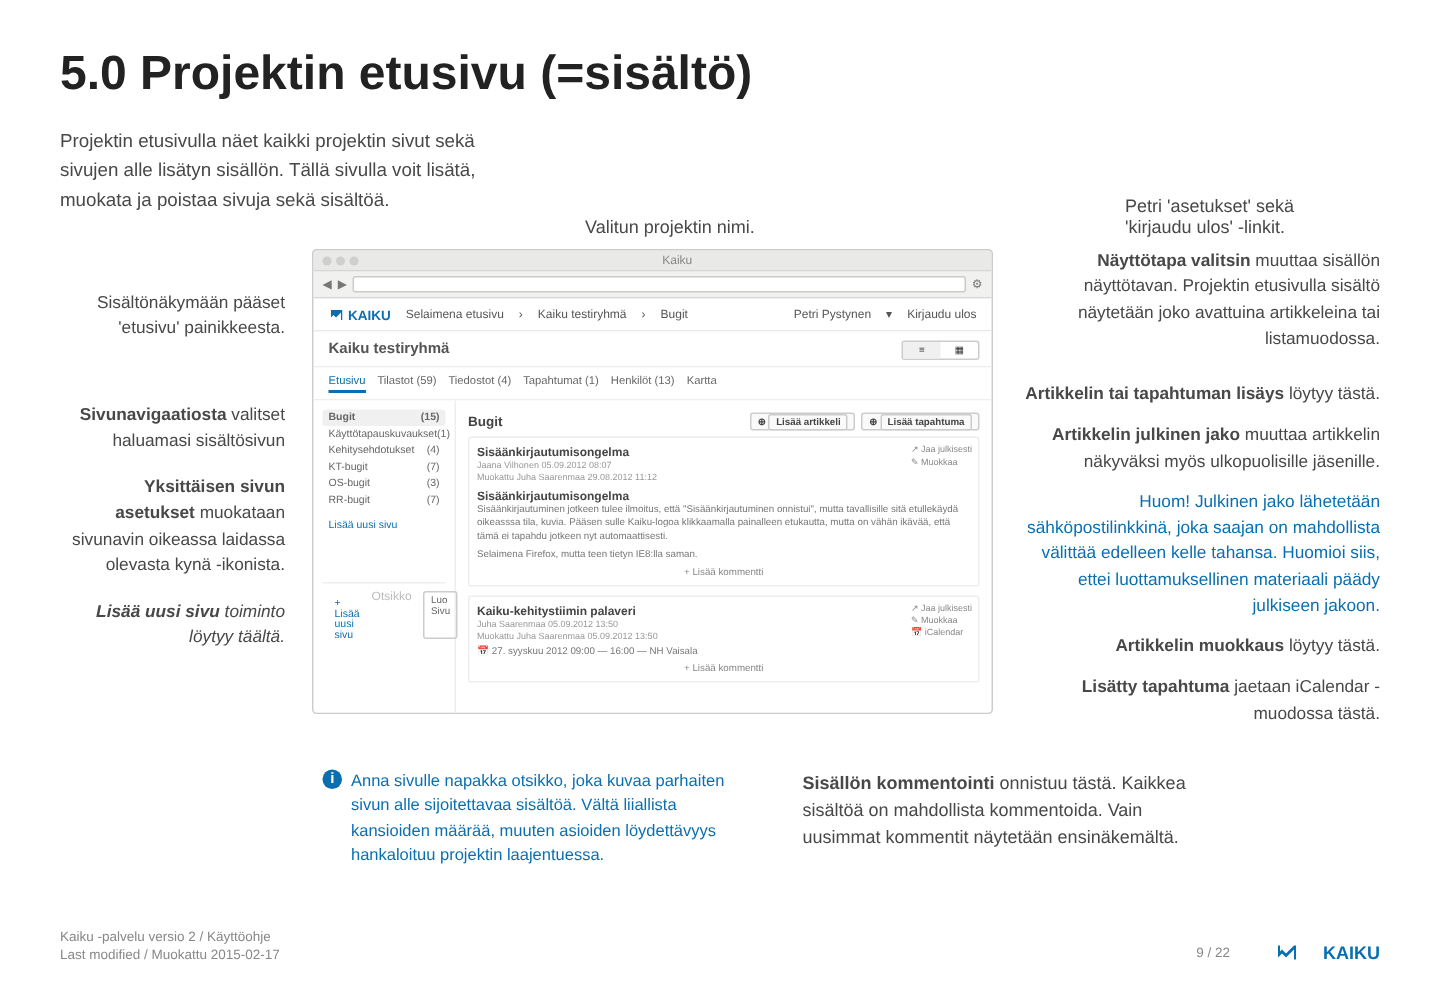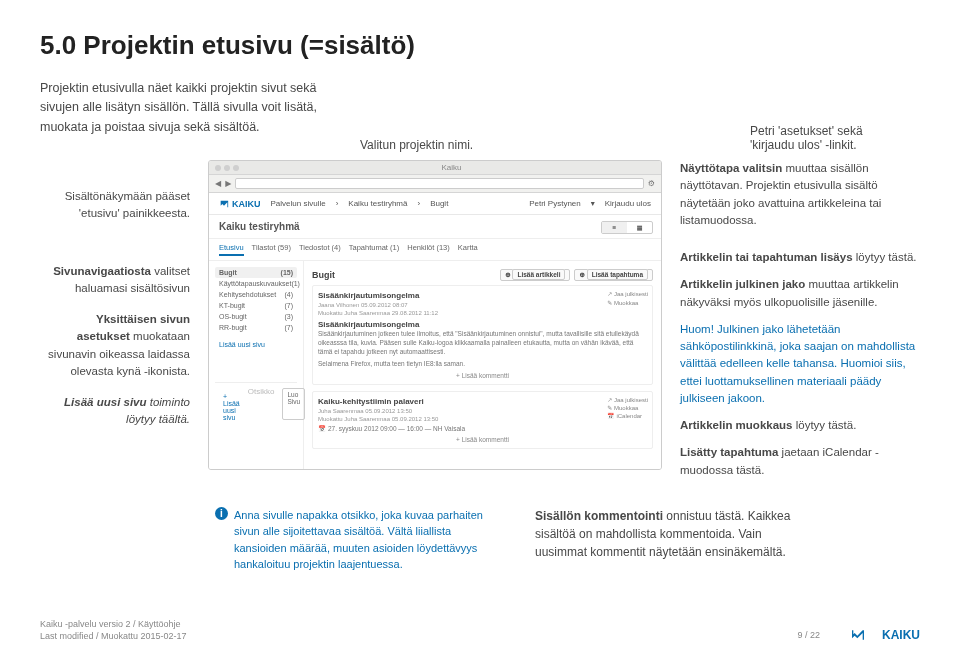--- a/index.html
+++ b/index.html
@@ -1,25 +1,25 @@
 <!DOCTYPE html>
 <html><head>
 <meta charset="utf-8">
 <style>
   * { box-sizing: border-box; margin: 0; padding: 0; }
   body { width: 960px; height: 657px; font-family: Arial, Helvetica, sans-serif; background: #fff; color: #333; position: relative; }
   .page { padding: 30px 40px 20px 40px; position: relative; height: 100%; }
-  h1 { font-size: 26px; font-weight: 600; color: #222; margin-bottom: 18px; }
+  h1 { font-size: 32px; font-weight: 600; color: #222; margin-bottom: 18px; }
   .intro { font-size: 12.5px; line-height: 1.55; color: #484848; max-width: 300px; margin-bottom: 15px; }
   .mid { display: flex; gap: 18px; margin-top: 8px; }
   .left-col { width: 150px; font-size: 11.5px; color: #484848; line-height: 1.5; }
   .left-col p { margin-bottom: 14px; }
   .left-col p strong { font-weight: 700; }
   .right-col { width: 240px; font-size: 11.5px; color: #484848; line-height: 1.5; }
-  .right-col p { margin-bottom: 10px; }
+  .right-col p { margin-bottom: 10px; text-align: right; }
   .right-col p.blue { color: #0a6fb0; }
   .right-col p strong { font-weight: 700; }
 
   
   .shot { flex: 1; border: 1px solid #ccc; background: #f7f7f7; border-radius: 3px; font-size: 8px; position: relative; height: 310px; overflow: hidden; }
   .shot .titlebar { height: 14px; background: #e9e9e7; border-bottom: 1px solid #d5d5d5; display: flex; align-items: center; padding-left: 6px; gap: 3px; color:#888;}
   .shot .dot { width:6px; height:6px; border-radius:50%; background:#cfcfcf; }
   .shot .toolbar { height: 18px; background: #f1f1ef; border-bottom: 1px solid #d5d5d5; display:flex; align-items:center; padding:0 6px; gap:4px; color:#777;}
   .shot .toolbar .urlbox { flex:1; height:11px; background:#fff; border:1px solid #ccc; border-radius:2px; }
   .shot .headbar { height: 22px; background:#fff; border-bottom:1px solid #e8e8e8; display:flex; align-items:center; padding:0 10px; gap:10px; font-size:8px; color:#555;}
@@ -61,21 +61,21 @@
   .footer .fr { display:flex; align-items:center; gap:16px; color:#0a6fb0; font-weight:700; font-size:12px;}
   .footer .pg { color:#888; font-size:9px; margin-right:14px; font-weight:400;}
   .footer svg { width:16px; height:16px; }
 </style>
 </head>
 <body>
 
 <div class="page">
   <h1>5.0 Projektin etusivu (=sisältö)</h1>
 
-  <div style="display:flex; gap:20px; align-items:flex-end;justify-content:space-between;">
+  <div style="display:flex; gap:50px; align-items:flex-end;justify-content:space-between;">
     <p class="intro">Projektin etusivulla näet kaikki projektin sivut sekä sivujen alle lisätyn sisällön. Tällä sivulla voit lisätä, muokata ja poistaa sivuja sekä sisältöä.</p>
     <div style="font-size:12px;color:#484848;">Valitun projektin nimi.</div>
     <div style="font-size:12px;color:#484848;max-width:150px;margin-left:auto;margin-right:20px;">Petri 'asetukset' sekä 'kirjaudu ulos' -linkit.</div>
   </div>
 
   <div class="mid">
 
     <div class="left-col">
       <p style="margin-top:28px;margin-bottom:40px;text-align:right;">Sisältönäkymään pääset 'etusivu' painikkeesta.</p>
       <p style="text-align:right;"><strong>Sivunavigaatiosta</strong><span> valitset haluamasi sisältösivun</span></p>
@@ -96,21 +96,21 @@
           <div class="urlbox"></div>
           <span>⚙</span>
       </div>
       <div class="headbar">
         <span class="logo">
           <svg viewBox="0 0 24 24">
               <path fill="#0a6fb0" d="M4 4 L4 16 L8 12 L12 16 L20 8 L20 20 L22 20 L22 4 Z"></path>
             </svg>
           <span>KAIKU</span>
         </span>
-        <span>Palvelun sivulle</span>
+        <span>Selaimena etusivu</span>
           <span>›</span>
         <span>Kaiku testiryhmä</span>
           <span>›</span>
         <span>Bugit</span>
         <span class="sp"></span>
         <span>Petri Pystynen</span>
         <span>▾</span>
         <span>Kirjaudu ulos</span>
       </div>
       <div class="subhead">Kaiku testiryhmä</div>

